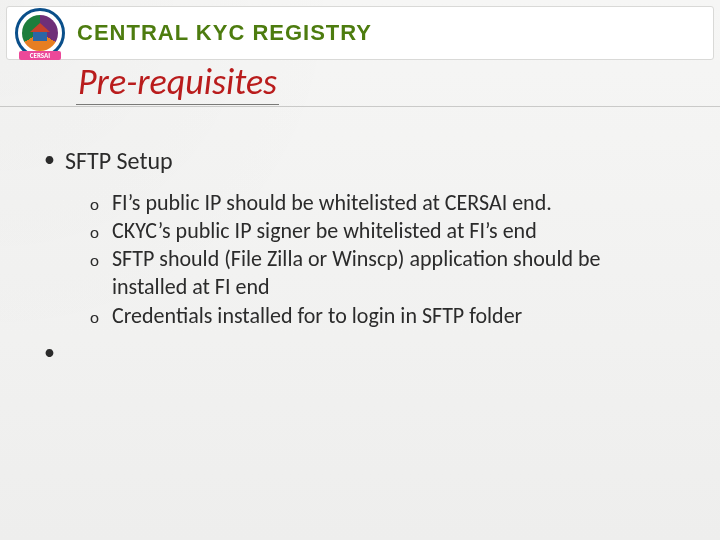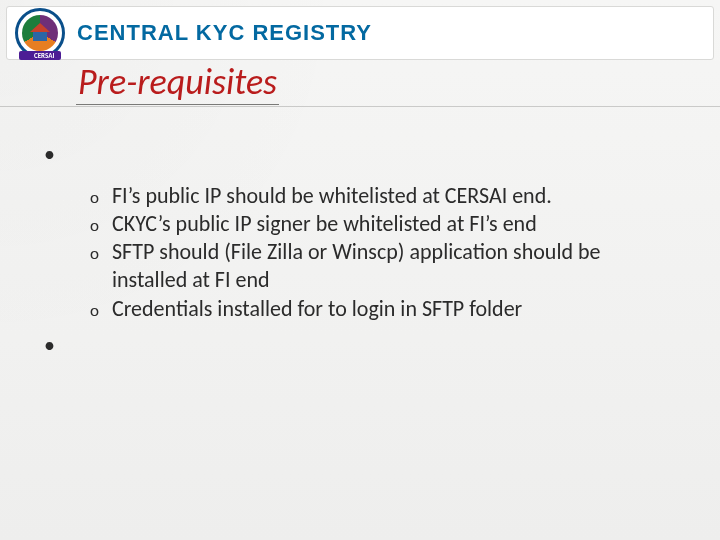--- a/index.html
+++ b/index.html
@@ -48,30 +48,30 @@
   }
   .logo-roof {
     width: 0; height: 0; border-left: 10px solid transparent; border-right: 10px solid transparent;
     border-bottom: 9px solid #c7412c; margin: 0 auto;
   }
   .logo-wall {
     width: 14px; height: 9px; background: #2b66a6; margin: 0 auto;
   }
   .logo-tag {
     position: absolute; bottom: -2px; left: 4px; right: 4px;
-    background: #4c1d95; color: #fff; font-size: 7px; 
-    border-radius: 2px; padding: 0 15px; line-height: 9px; font-weight: 700;
+    background: #ec4899; color: #fff; font-size: 7px; text-align: center;
+    border-radius: 2px; padding: 0 1px; line-height: 9px; font-weight: 700;
   }
   .header-title {
     margin-left: 12px;
     font-family: "Franklin Gothic Medium", "Arial Narrow", Arial, sans-serif;
     font-weight: 700;
     letter-spacing: 1px;
     font-size: 22px;
-    color: #0369a1;
+    color: #4d7c0f;
   }
 
   
   .page-title {
     position: absolute;
     top: 64px;
     left: 76px;
     font-family: "Segoe Script", "Brush Script MT", cursive, Calibri;
     font-style: italic;
     font-size: 36px;
@@ -139,20 +139,21 @@
   <div class="header-title">CENTRAL KYC REGISTRY</div>
 </div>
 
 <div class="title-underline-ext"></div>
 <div class="page-title">Pre-requisites</div>
 
 <div class="content">
 
   <div class="b1">
     <span class="dot">•</span>
+    <span>SFTP Setup</span>
   </div>
 
   <div class="sublist">
     <div class="sub">
       <span class="o">o</span>
       <span class="txt">FI’s public IP should be whitelisted at CERSAI end.</span>
     </div>
     <div class="sub">
       <span class="o">o</span>
       <span class="txt">CKYC’s public IP signer  be whitelisted at FI’s end</span>

